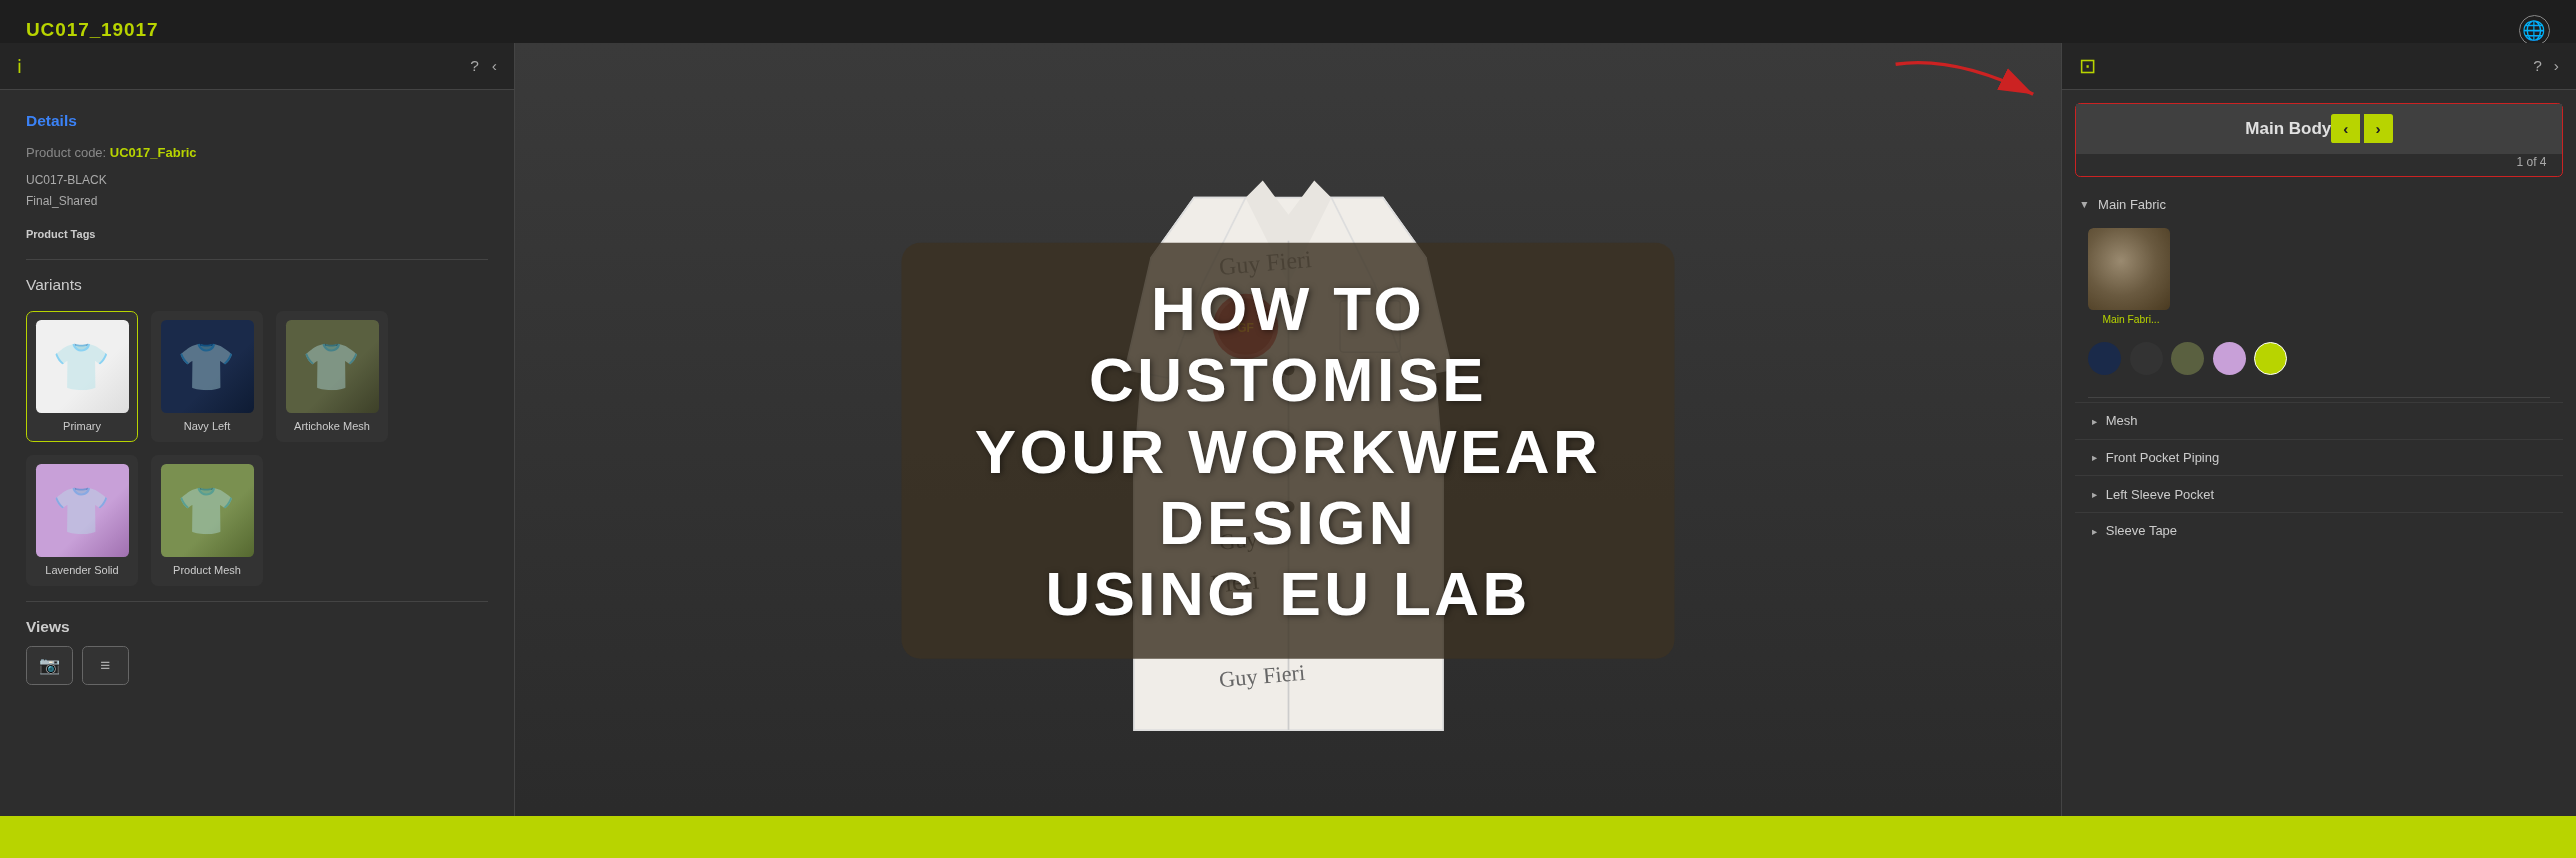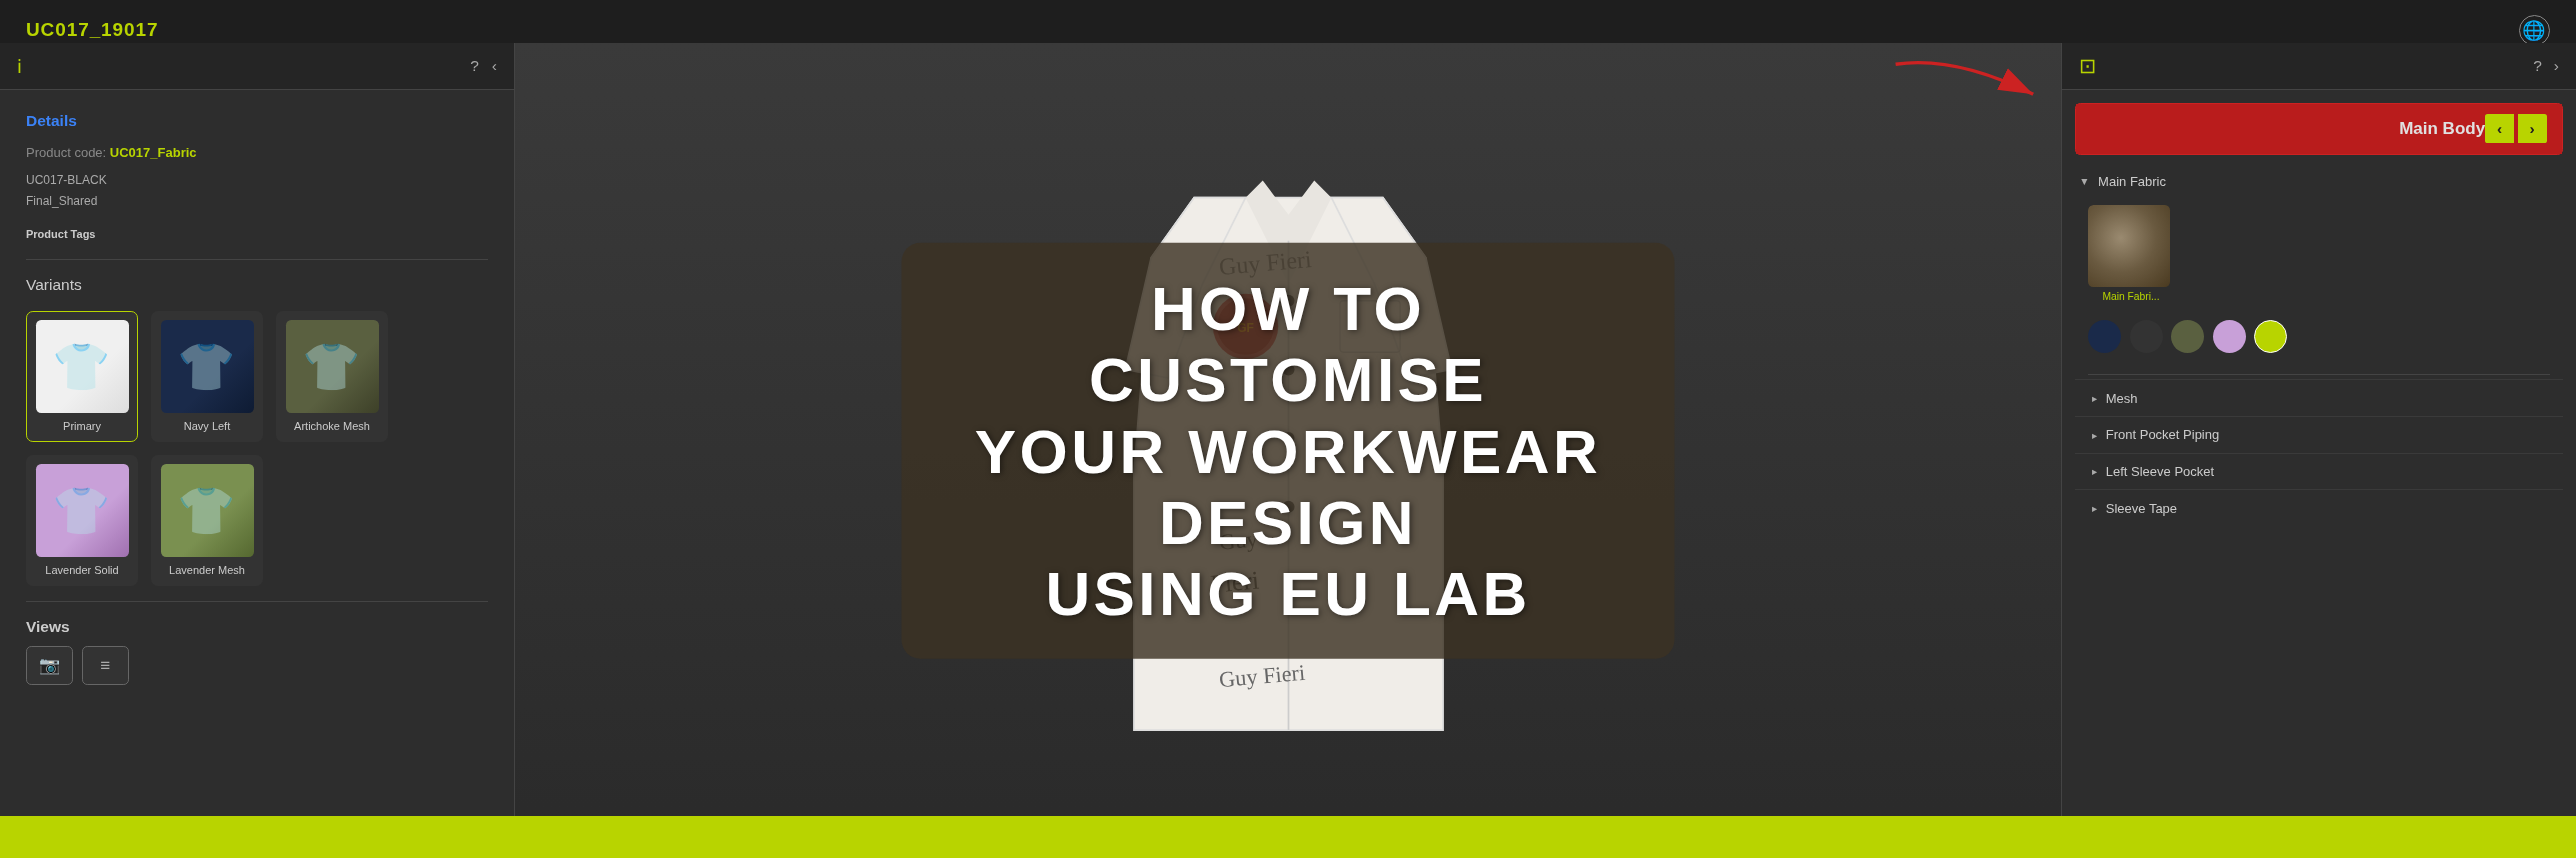--- a/index.html
+++ b/index.html
@@ -242,23 +242,23 @@
     
     .main-body-section {
       margin: 13px;
       border: 1.7px solid #cc2222;
       border-radius: 5.2px;
       background: #2d2d2d;
     }
     .main-body-header {
       display: flex;
       align-items: center;
-      justify-content: flex-end;
+      justify-content: center;
       padding: 10.3px 15.5px;
-      background: #b91c1c;
+      background: #404040;
     }
     .main-body-label {
       color: #e0e0e0;
       font-size: 17px;
       font-weight: bold;
     }
     .main-body-nav {
       display: flex;
       align-items: center;
       gap: 3.4px;
@@ -440,21 +440,21 @@
         <div class="variant-thumb shirt-lavender">
           <span style="font-size:47px;opacity:0.4;">👕</span>
         </div>
         <div class="variant-name">Lavender Solid</div>
       </div>
 
       <div class="variant-card">
         <div class="variant-thumb shirt-avocado">
           <span style="font-size:47px;opacity:0.4;">👕</span>
         </div>
-        <div class="variant-name">Lavender Mesh</div>
+        <div class="variant-name">Product Mesh</div>
       </div>
     </div>
 
     <hr class="divider">
     <div class="views-title">Views</div>
     <div class="views-buttons">
       <div class="view-btn">📷</div>
       <div class="view-btn">≡</div>
     </div>
   </div>
@@ -518,20 +518,21 @@
   </div>
 
   <div class="main-body-section">
     <div class="main-body-header">
       <span class="main-body-label">Main Body</span>
       <div class="main-body-nav">
         <button class="nav-btn nav-btn-left">‹</button>
         <button class="nav-btn nav-btn-right">›</button>
       </div>
     </div>
+    <div class="page-counter">1 of 4</div>
   </div>
 
   <div class="fabric-section">
     <div class="fabric-group">
       <div class="fabric-group-header">
         <span class="fabric-group-arrow">▼</span>
         <span>Main Fabric</span>
       </div>
       <div class="fabric-thumb-row">
         <div class="fabric-thumb">

